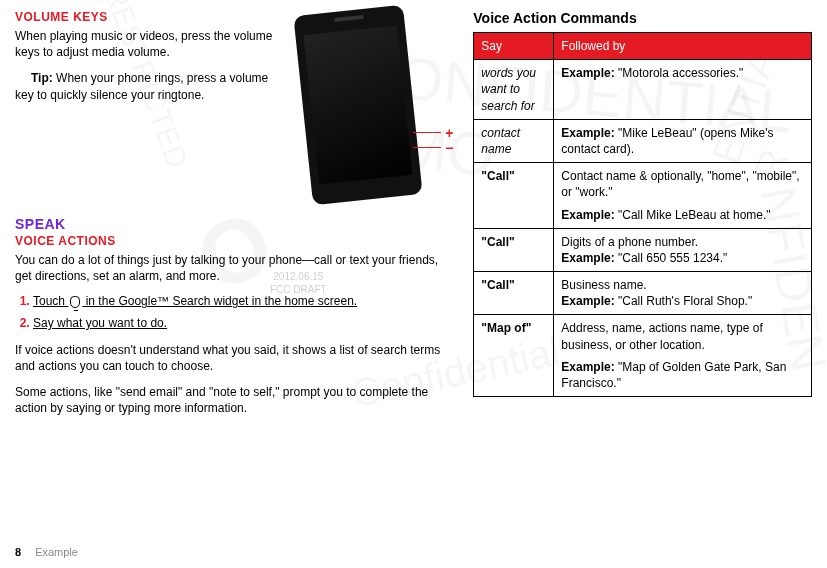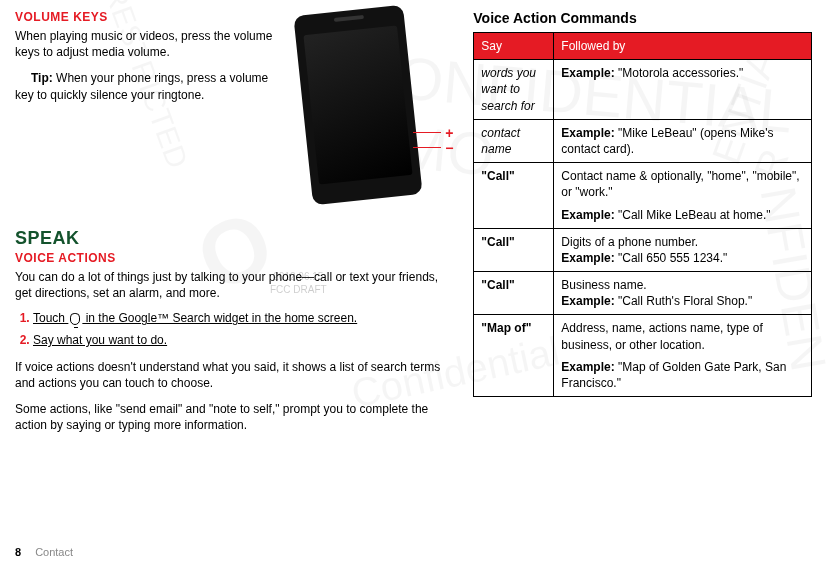--- a/index.html
+++ b/index.html
@@ -31,25 +31,24 @@
     .left-col { width: 460px; padding-right: 20px; }
     .right-col { width: 340px; }
     .heading-red {
       color: #e51b24;
       font-weight: bold;
       letter-spacing: 0.5px;
       font-size: 12px;
       margin-bottom: 4px;
     }
     .heading-big-red {
-      color: #14532d;
+      color: #6d28d9;
       font-weight: bold;
       letter-spacing: 0.5px;
-      font-size: 18px;
-      margin-top: 12px;
+      font-size: 14px;
       margin-bottom: 2px;
     }
     .para { margin-bottom: 10px; line-height: 1.35; }
     .tip-label { font-weight: bold; margin-left: 16px; }
     .phone-wrap {
       float: right;
       width: 160px;
       height: 200px;
       margin-left: 10px;
       margin-bottom: 6px;
@@ -252,14 +251,14 @@
             <div>Address, name, actions name, type of business, or other location.</div>
             <div style="margin-top:6px;"><span class="ex-label">Example:</span><span> "Map of Golden Gate Park, San Francisco."</span></div>
           </td>
         </tr>
       </tbody>
     </table>
   </div>
 </div>
 
 <div class="footer">
-  <span class="pagenum">8</span><span>Contact</span>
+  <span class="pagenum">8</span><span>Example</span>
 </div>
 
 </body></html>

